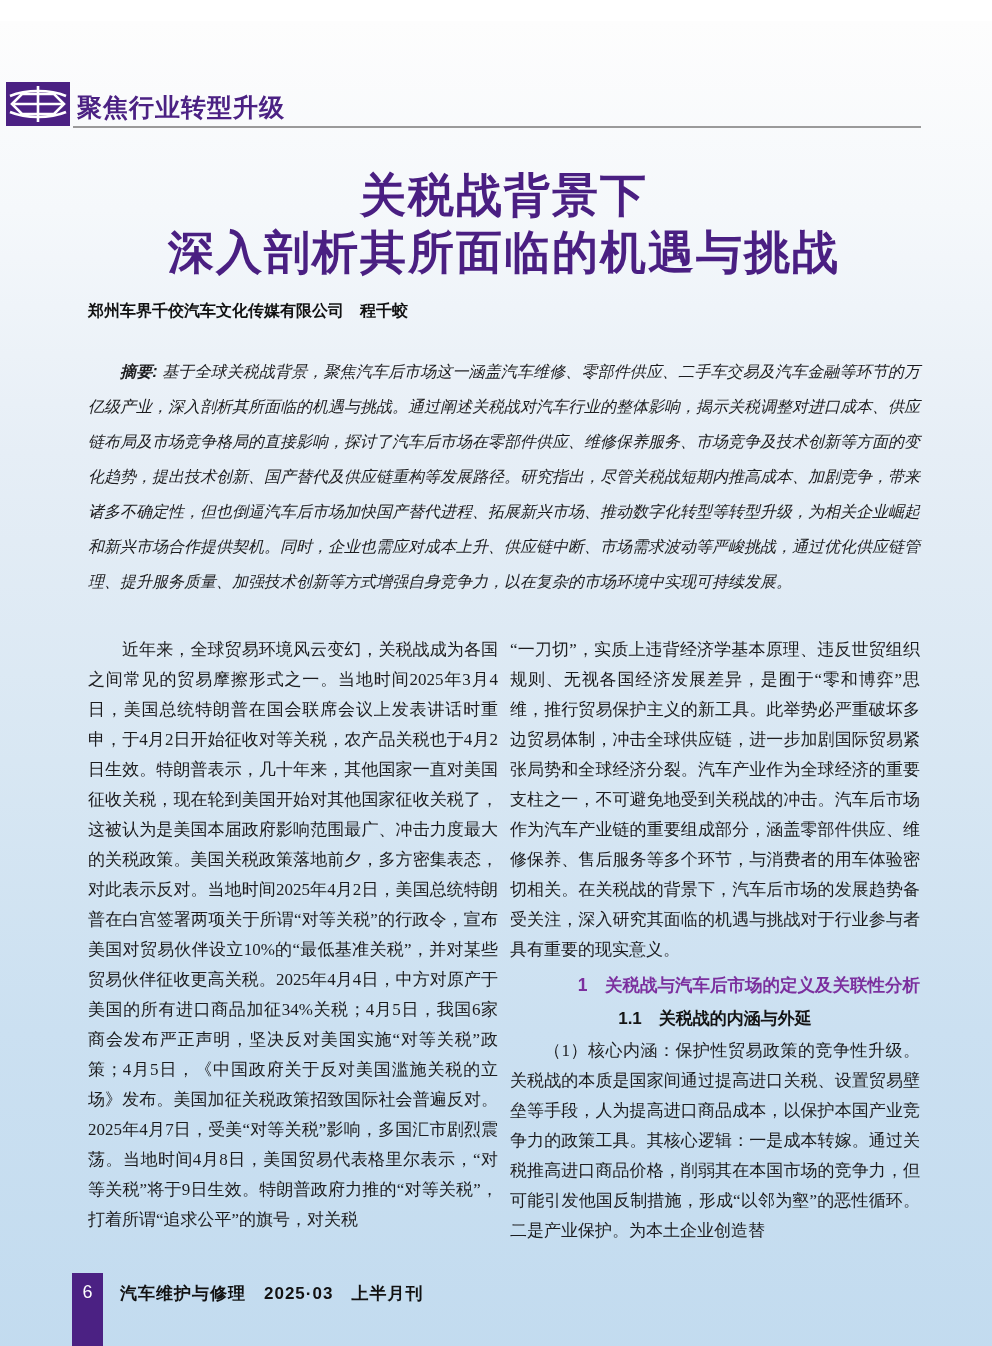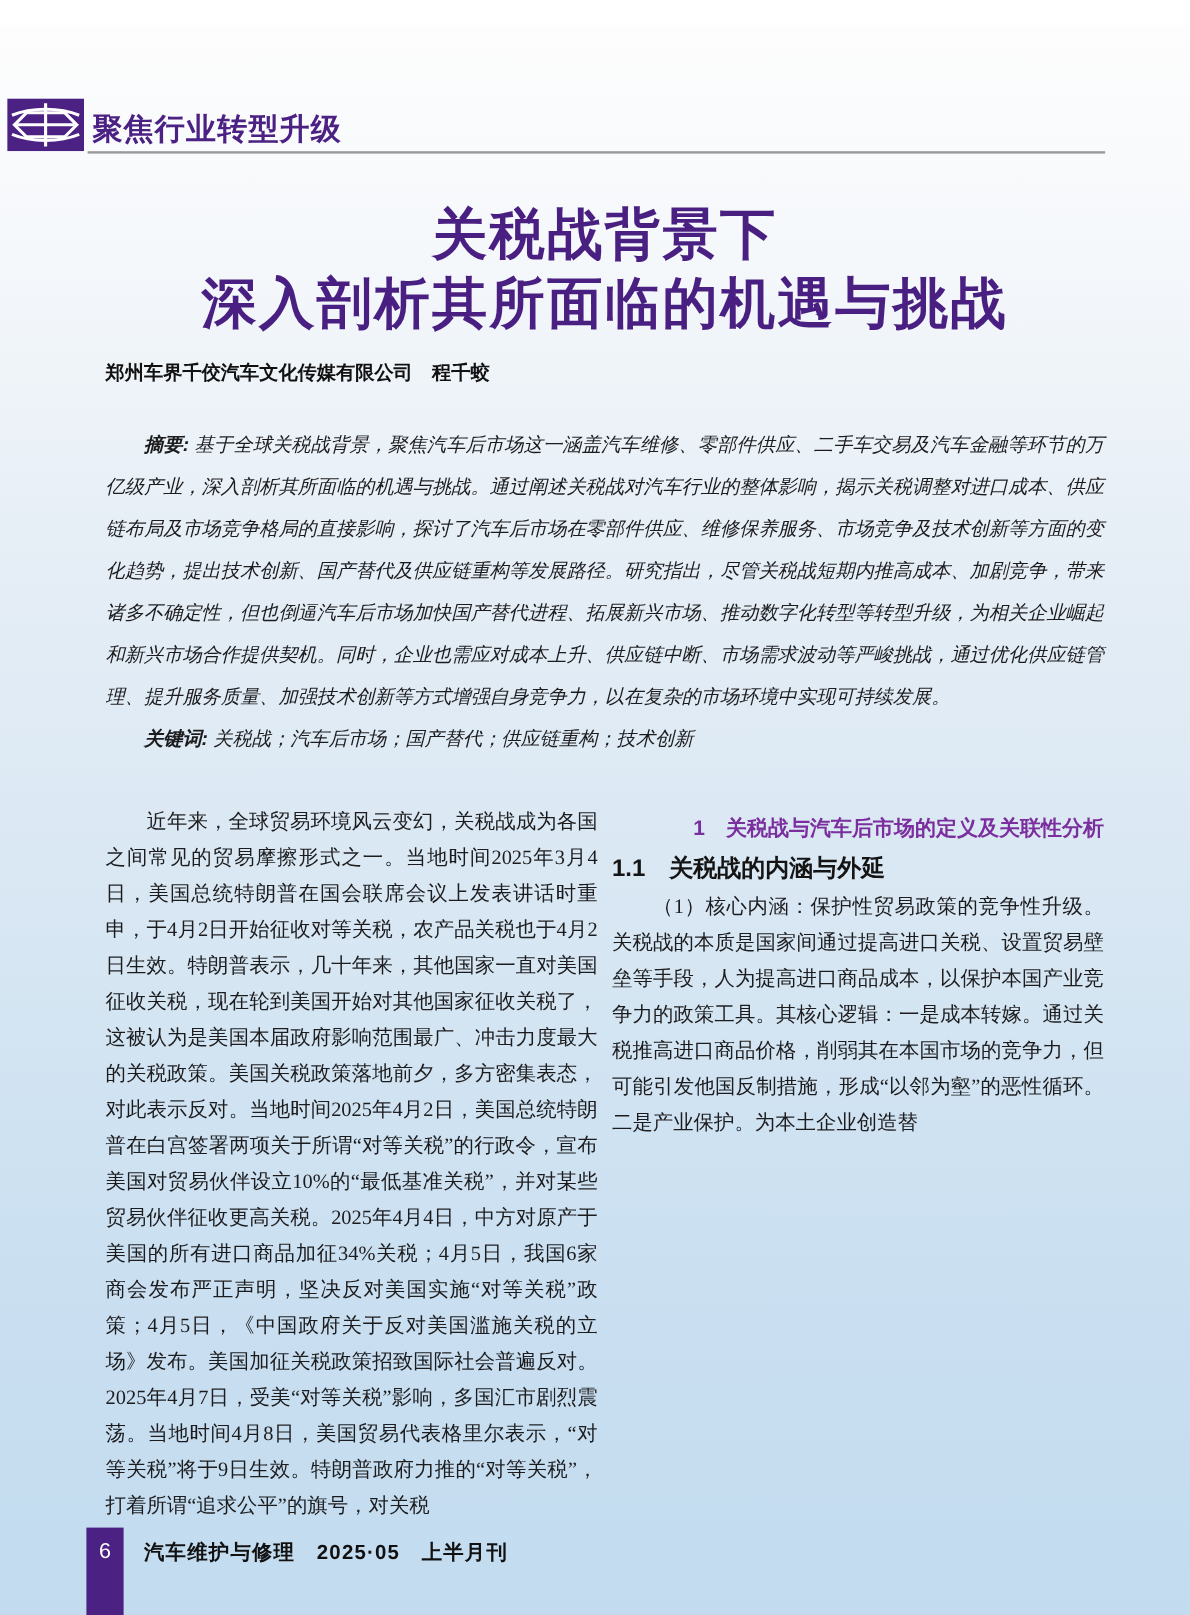--- a/index.html
+++ b/index.html
@@ -70,22 +70,22 @@
   .col p.indent{text-indent:2em;}
   .sec1{
     margin:5px 0 4px 0;
     font-family:"Liberation Sans", sans-serif;
     font-size:17.5px;font-weight:bold;color:#7b2f9e;
     line-height:30px;text-align:right;text-indent:0;
   }
   .sec11{
     margin:0 0 2px 0;
     font-family:"Liberation Sans", sans-serif;
-    font-size:20px;font-weight:600;color:#141414;
-    line-height:30px;text-align:left;text-indent:0;
+    font-size:17px;font-weight:600;color:#141414;
+    line-height:30px;text-align:center;text-indent:0;
   }
   
   .page-num-bar{
     position:absolute;left:72px;top:1252px;bottom:0;width:31px;
     background:#4b2183;color:#fff;
     font-family:"Liberation Sans", sans-serif;
     font-size:18px;text-align:center;padding-top:9px;
     box-sizing:border-box;
   }
   .journal-line{
@@ -119,34 +119,34 @@
 
     <h1 class="title">
       <span>关税战背景下</span>
       <span>深入剖析其所面临的机遇与挑战</span>
     </h1>
 
     <div class="byline">郑州车界千佼汽车文化传媒有限公司　程千蛟</div>
 
     <section class="abstract">
       <p><span class="label">摘要: </span><span>基于全球关税战背景，聚焦汽车后市场这一涵盖汽车维修、零部件供应、二手车交易及汽车金融等环节的万亿级产业，深入剖析其所面临的机遇与挑战。通过阐述关税战对汽车行业的整体影响，揭示关税调整对进口成本、供应链布局及市场竞争格局的直接影响，探讨了汽车后市场在零部件供应、维修保养服务、市场竞争及技术创新等方面的变化趋势，提出技术创新、国产替代及供应链重构等发展路径。研究指出，尽管关税战短期内推高成本、加剧竞争，带来诸多不确定性，但也倒逼汽车后市场加快国产替代进程、拓展新兴市场、推动数字化转型等转型升级，为相关企业崛起和新兴市场合作提供契机。同时，企业也需应对成本上升、供应链中断、市场需求波动等严峻挑战，通过优化供应链管理、提升服务质量、加强技术创新等方式增强自身竞争力，以在复杂的市场环境中实现可持续发展。</span></p>
-      <p><span class="label">关键词: </span><span>关税战；汽车后市场；国产替代；供应链重构；技术创新</span></p>
     </section>
 
     <main class="columns">
       <div class="col">
         <p class="indent">近年来，全球贸易环境风云变幻，关税战成为各国之间常见的贸易摩擦形式之一。当地时间2025年3月4日，美国总统特朗普在国会联席会议上发表讲话时重申，于4月2日开始征收对等关税，农产品关税也于4月2日生效。特朗普表示，几十年来，其他国家一直对美国征收关税，现在轮到美国开始对其他国家征收关税了，这被认为是美国本届政府影响范围最广、冲击力度最大的关税政策。美国关税政策落地前夕，多方密集表态，对此表示反对。当地时间2025年4月2日，美国总统特朗普在白宫签署两项关于所谓“对等关税”的行政令，宣布美国对贸易伙伴设立10%的“最低基准关税”，并对某些贸易伙伴征收更高关税。2025年4月4日，中方对原产于美国的所有进口商品加征34%关税；4月5日，我国6家商会发布严正声明，坚决反对美国实施“对等关税”政策；4月5日，《中国政府关于反对美国滥施关税的立场》发布。美国加征关税政策招致国际社会普遍反对。2025年4月7日，受美“对等关税”影响，多国汇市剧烈震荡。当地时间4月8日，美国贸易代表格里尔表示，“对等关税”将于9日生效。特朗普政府力推的“对等关税”，打着所谓“追求公平”的旗号，对关税</p>
       </div>
       <div class="col">
+        <p>“一刀切”，实质上违背经济学基本原理、违反世贸组织规则、无视各国经济发展差异，是囿于“零和博弈”思维，推行贸易保护主义的新工具。此举势必严重破坏多边贸易体制，冲击全球供应链，进一步加剧国际贸易紧张局势和全球经济分裂。汽车产业作为全球经济的重要支柱之一，不可避免地受到关税战的冲击。汽车后市场作为汽车产业链的重要组成部分，涵盖零部件供应、维修保养、售后服务等多个环节，与消费者的用车体验密切相关。在关税战的背景下，汽车后市场的发展趋势备受关注，深入研究其面临的机遇与挑战对于行业参与者具有重要的现实意义。</p>
         <h2 class="sec1">1　关税战与汽车后市场的定义及关联性分析</h2>
         <h3 class="sec11">1.1　关税战的内涵与外延</h3>
         <p class="indent">（1）核心内涵：保护性贸易政策的竞争性升级。关税战的本质是国家间通过提高进口关税、设置贸易壁垒等手段，人为提高进口商品成本，以保护本国产业竞争力的政策工具。其核心逻辑：一是成本转嫁。通过关税推高进口商品价格，削弱其在本国市场的竞争力，但可能引发他国反制措施，形成“以邻为壑”的恶性循环。二是产业保护。为本土企业创造替</p>
       </div>
     </main>
 
   </div>
 
   <div class="page-num-bar">
     <span>6</span>
   </div>
-  <div class="journal-line">汽车维护与修理　2025·05　上半月刊</div>
+  <div class="journal-line">汽车维护与修理　2025·03　上半月刊</div>
 
 </div>
 
 </body></html>

